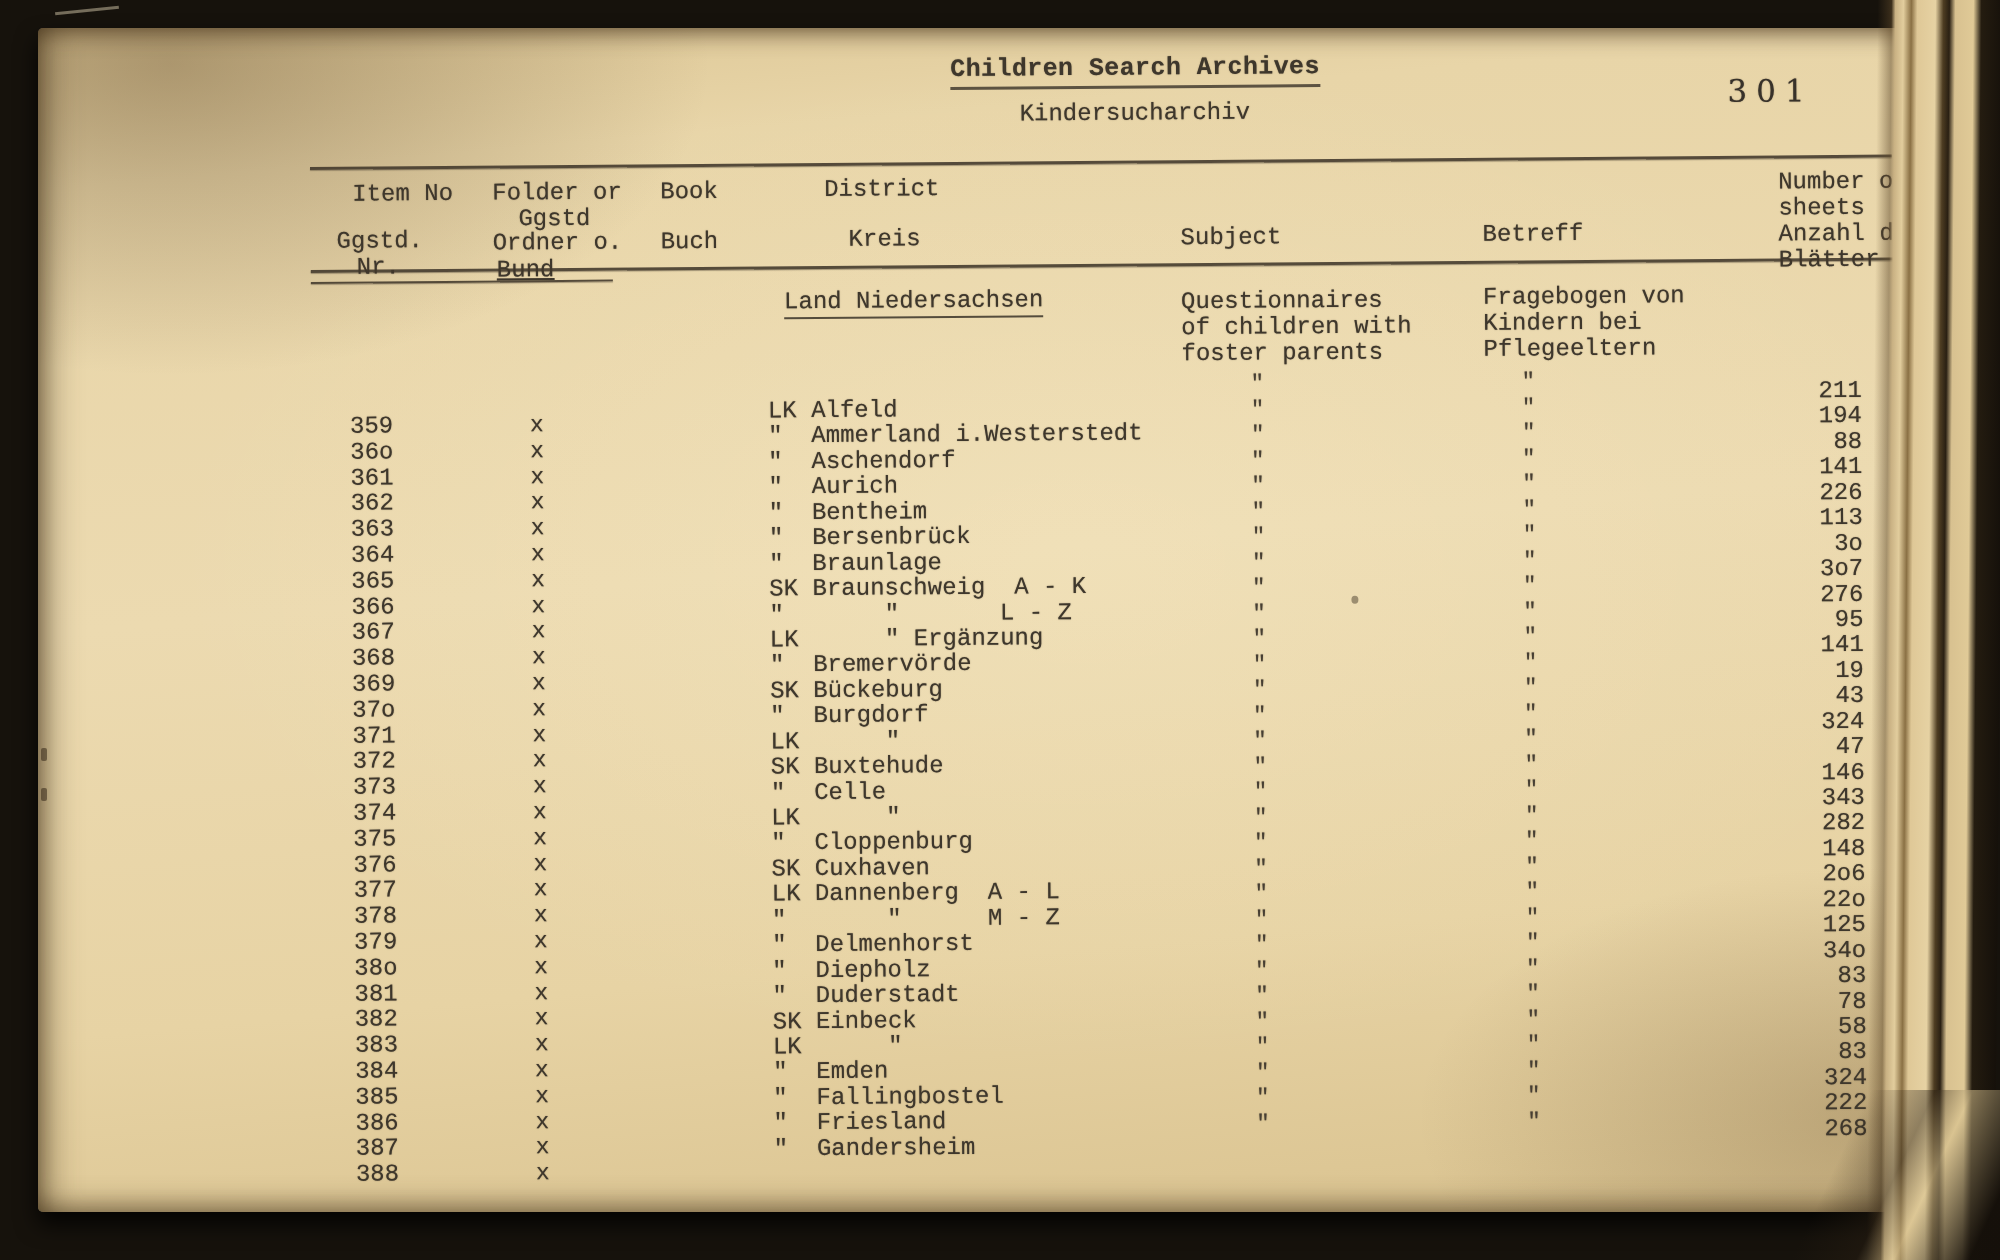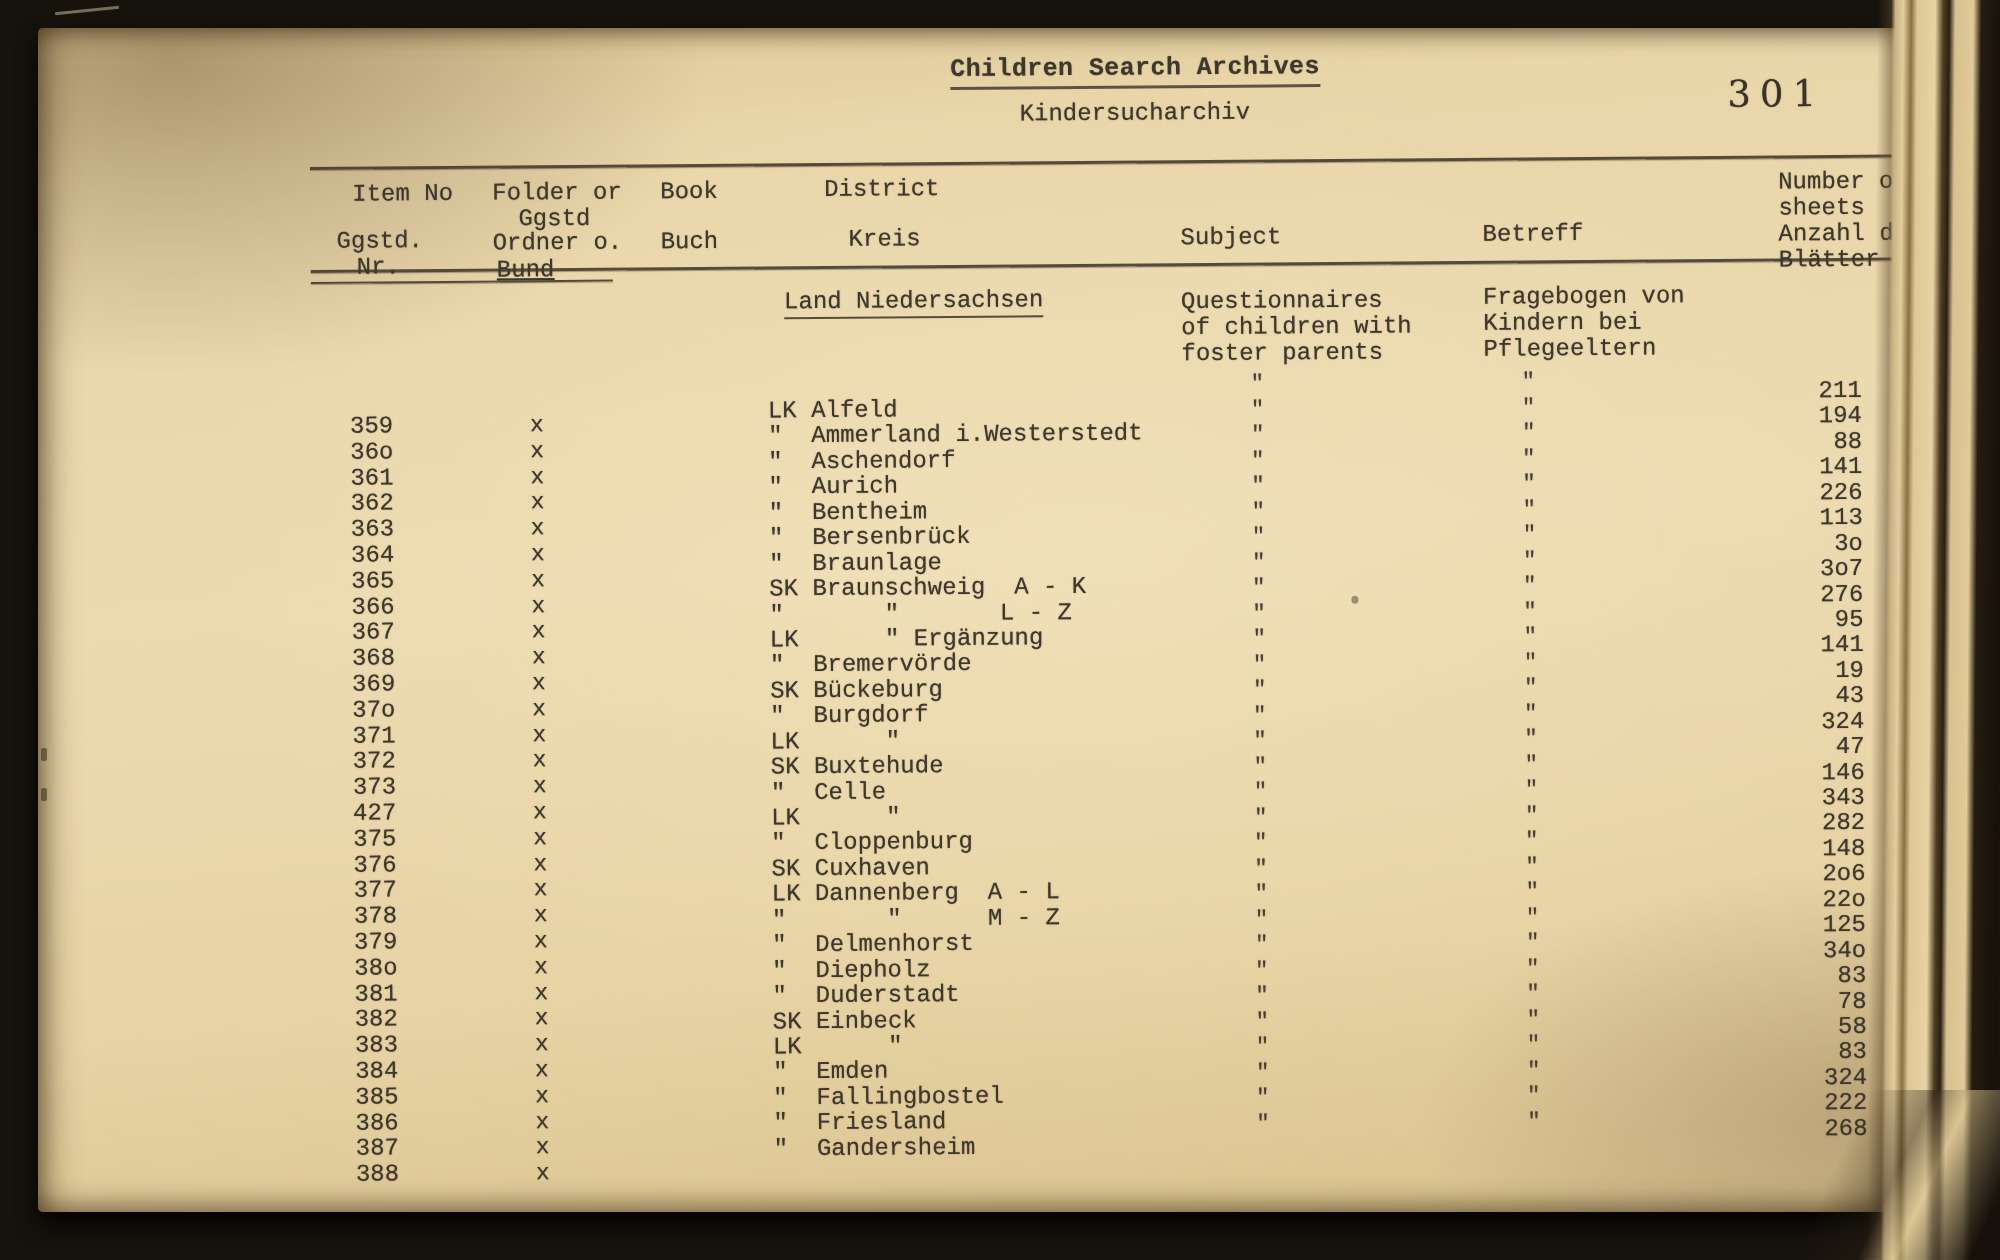--- a/index.html
+++ b/index.html
@@ -27,21 +27,21 @@
   .em1 { top:720px; } .em2 { top:760px; }
 
   .content { position:absolute; left:-38px; top:-28px; width:2000px; height:1260px;
              transform:rotate(-0.45deg); transform-origin:310px 170px;
              text-shadow:0 0 1.2px rgba(60,50,38,.6); }
 
   .title { position:absolute; left:951px; top:60px; font-size:25px; font-weight:bold;
            letter-spacing:.4px; border-bottom:3px solid rgba(58,50,40,.8); padding-bottom:3px; }
   .subtitle { position:absolute; left:1020px; top:106px; font-size:24px; }
   .pagenum { position:absolute; left:1728px; top:84px; font-family:"DejaVu Serif", serif;
-             font-size:37px; letter-spacing:9px; color:#38322a; }
+             font-size:31px; letter-spacing:9px; color:#38322a; }
 
   .rule { position:absolute; background:rgba(64,55,42,.88); box-shadow:0 1px 1px rgba(64,55,42,.4); }
   .rule1  { left:310px; top:167px; width:1582px; height:3px; }
   .rule2  { left:310px; top:270px; width:1582px; height:3px; }
   .rule2b { left:310px; top:282px; width:302px;  height:2px; }
 
   .h { position:absolute; font-size:24px; white-space:pre; }
 
   .region { position:absolute; left:783px; top:292px; font-size:24px;
             border-bottom:2px solid rgba(58,50,40,.85); padding-bottom:2px; }
@@ -149,21 +149,21 @@
           <div class="cell">364</div>
           <div class="cell">365</div>
           <div class="cell">366</div>
           <div class="cell">367</div>
           <div class="cell">368</div>
           <div class="cell">369</div>
           <div class="cell">37o</div>
           <div class="cell">371</div>
           <div class="cell">372</div>
           <div class="cell">373</div>
-          <div class="cell">427</div>
+          <div class="cell">374</div>
           <div class="cell">375</div>
           <div class="cell">376</div>
           <div class="cell">377</div>
           <div class="cell">378</div>
           <div class="cell">379</div>
           <div class="cell">38o</div>
           <div class="cell">381</div>
           <div class="cell">382</div>
           <div class="cell">383</div>
           <div class="cell">384</div>

